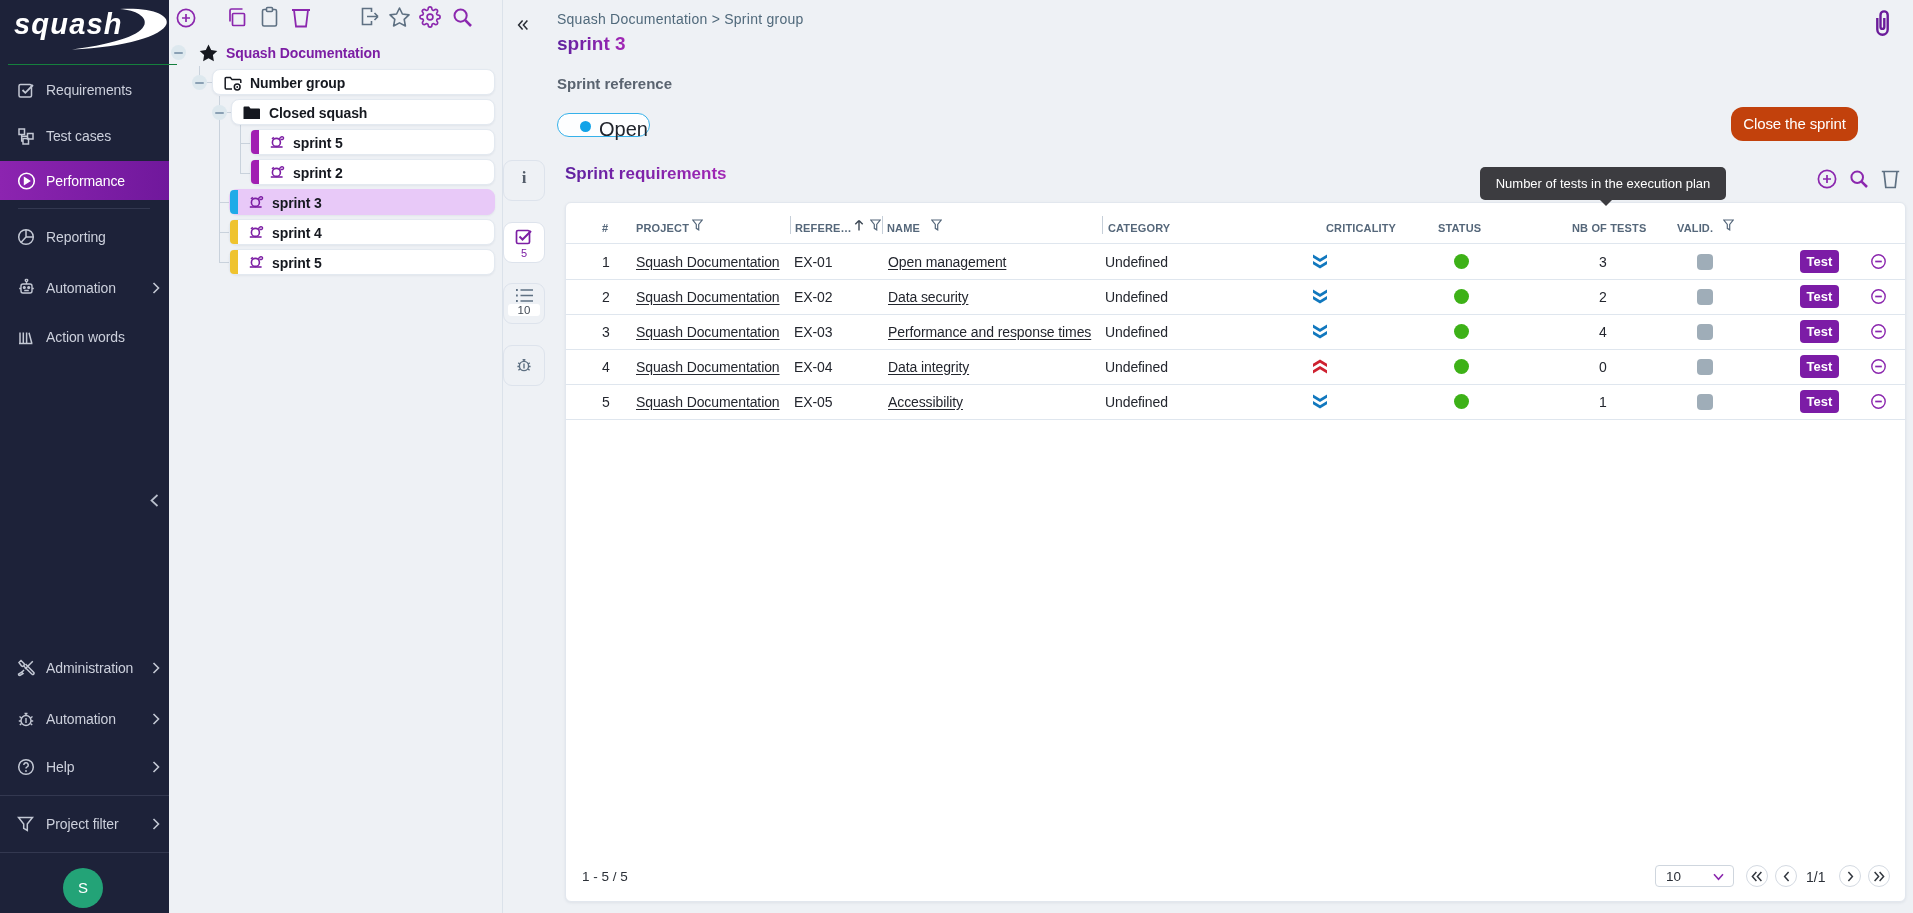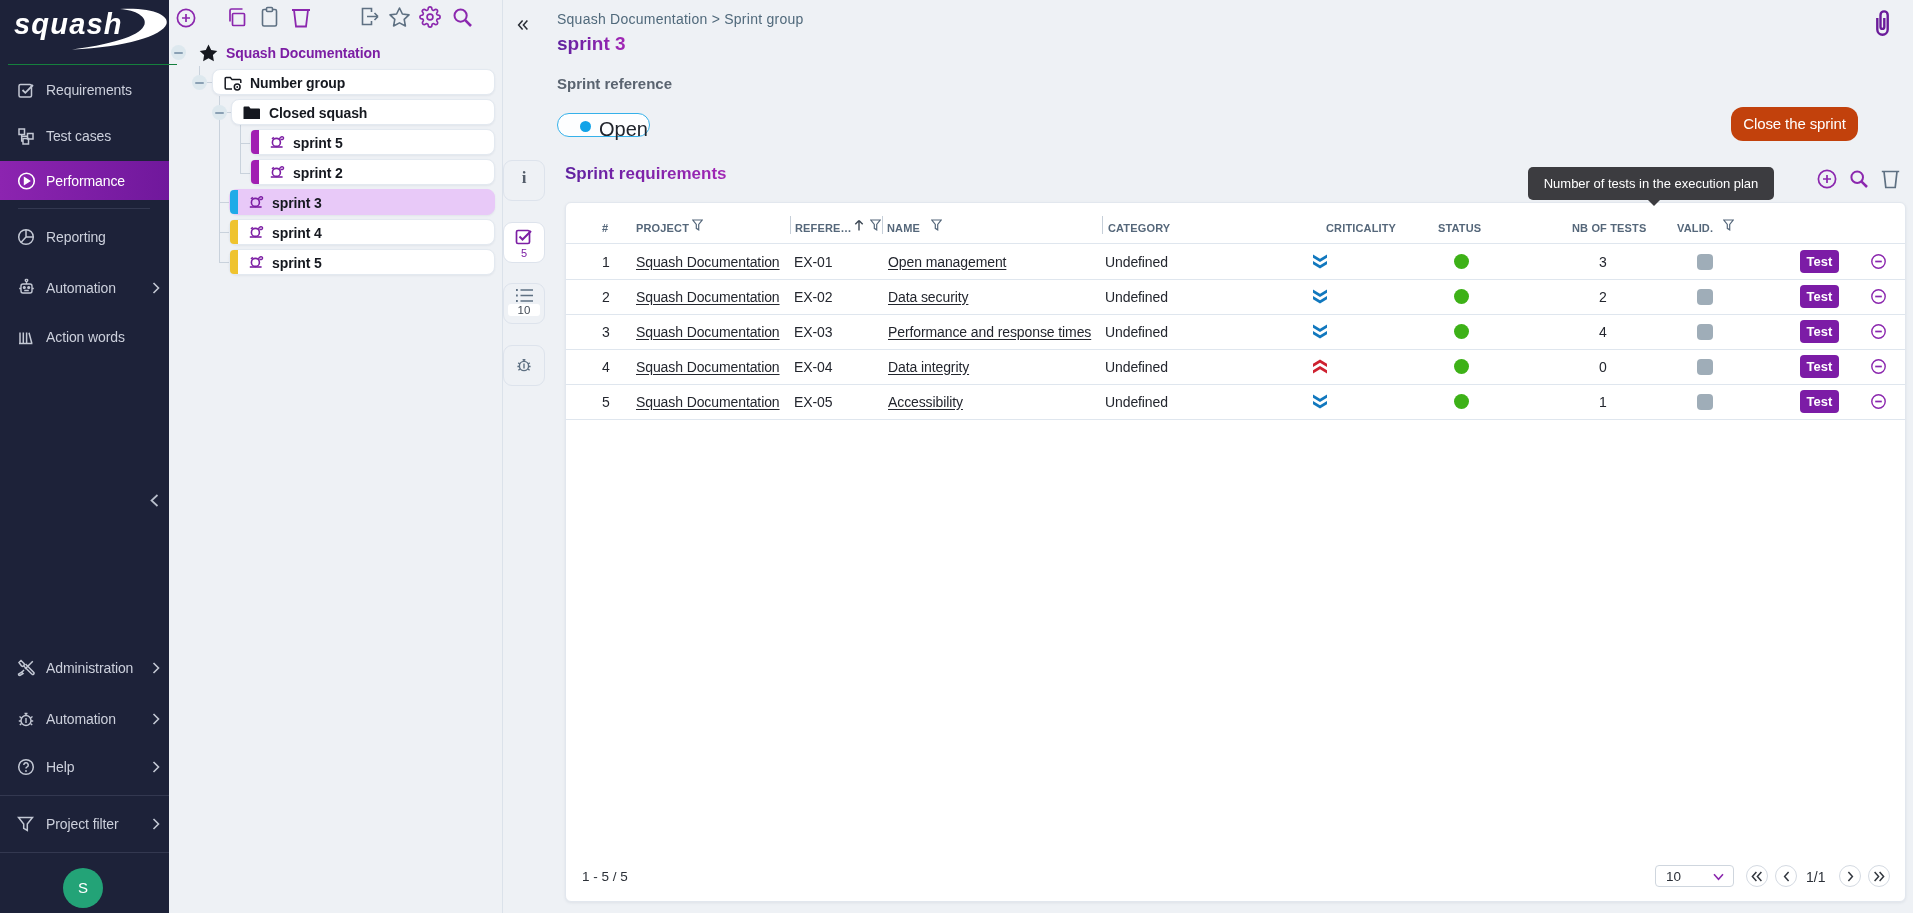--- a/index.html
+++ b/index.html
@@ -32,21 +32,21 @@
   .striptab { position:absolute; left:503px; width:42px; height:41px; border:1px solid #dde3ec; border-radius:9px; background:transparent; }
   .striptab.on { background:#fff; }
   #crumb { position:absolute; left:557px; top:11px; font-size:14px; color:#50697b; letter-spacing:0.25px;}
   #title { position:absolute; left:557px; top:33px; font-size:19px; font-weight:bold; background:linear-gradient(90deg,#5e219f,#a226b5); -webkit-background-clip:text; background-clip:text; color:transparent; }
   #sprintref { position:absolute; left:557px; top:75px; font-size:15px; font-weight:bold; color:#5a6470; }
   #openpill { position:absolute; left:557px; top:113px; width:93px; height:24px; border:1px solid #35b1ea; border-radius:12px; background:#fdfeff; }
   #openpill .dot { position:absolute; left:22px; top:6.5px; width:11px; height:11px; border-radius:50%; background:#12a3e8; }
   #openpill .tx { position:absolute; left:41px; top:3.5px; font-size:20px; color:#20242c; }
   #closebtn { position:absolute; left:1731px; top:107px; width:127px; height:34px; background:#c2410c; border-radius:12px; color:#fff; font-size:15px; text-align:center; line-height:34px; letter-spacing:-0.1px;}
   #reqtitle { position:absolute; left:565px; top:164px; font-size:17px; font-weight:bold; background:linear-gradient(90deg,#5e219f,#a226b5); -webkit-background-clip:text; background-clip:text; color:transparent; }
-  #tooltip { position:absolute; left:1480px; top:167px; width:246px; height:33px; background:#3c3c40; border-radius:5px; color:#fff; font-size:13px; text-align:center; line-height:33px; z-index:9;margin-left:48px;}
+  #tooltip { position:absolute; left:1480px; top:167px; width:246px; height:33px; background:#3c3c40; border-radius:5px; color:#fff; font-size:13px; text-align:center; line-height:33px; z-index:9;}
   #tooltip:after { content:""; position:absolute; left:120px; top:33px; border:6px solid transparent; border-top-color:#3c3c40; border-bottom-width:0; }
 
   
   #card { position:absolute; left:565px; top:202px; width:1341px; height:700px; background:#fff; border:1px solid #e2e7ee; border-radius:6px; box-shadow:0 1px 3px rgba(80,95,120,.10); }
   .th { position:absolute; top:4px; height:43px; line-height:43px; font-size:11px; font-weight:bold; color:#55677a; white-space:nowrap; letter-spacing:0.15px;}
   .colsep { position:absolute; top:13px; width:1px; height:18px; background:#c6cfd9; }
   .hline { position:absolute; left:0px; width:1339px; height:1px; background:#dfe6ee; }
   .row { position:absolute; left:0; width:1339px; height:35px; }
   .cell { position:absolute; top:50%; transform:translateY(-50%); font-size:14px; color:#23262e; white-space:nowrap; letter-spacing:-0.1px;}
   .lnk { text-decoration:underline; text-underline-offset:2px; }

